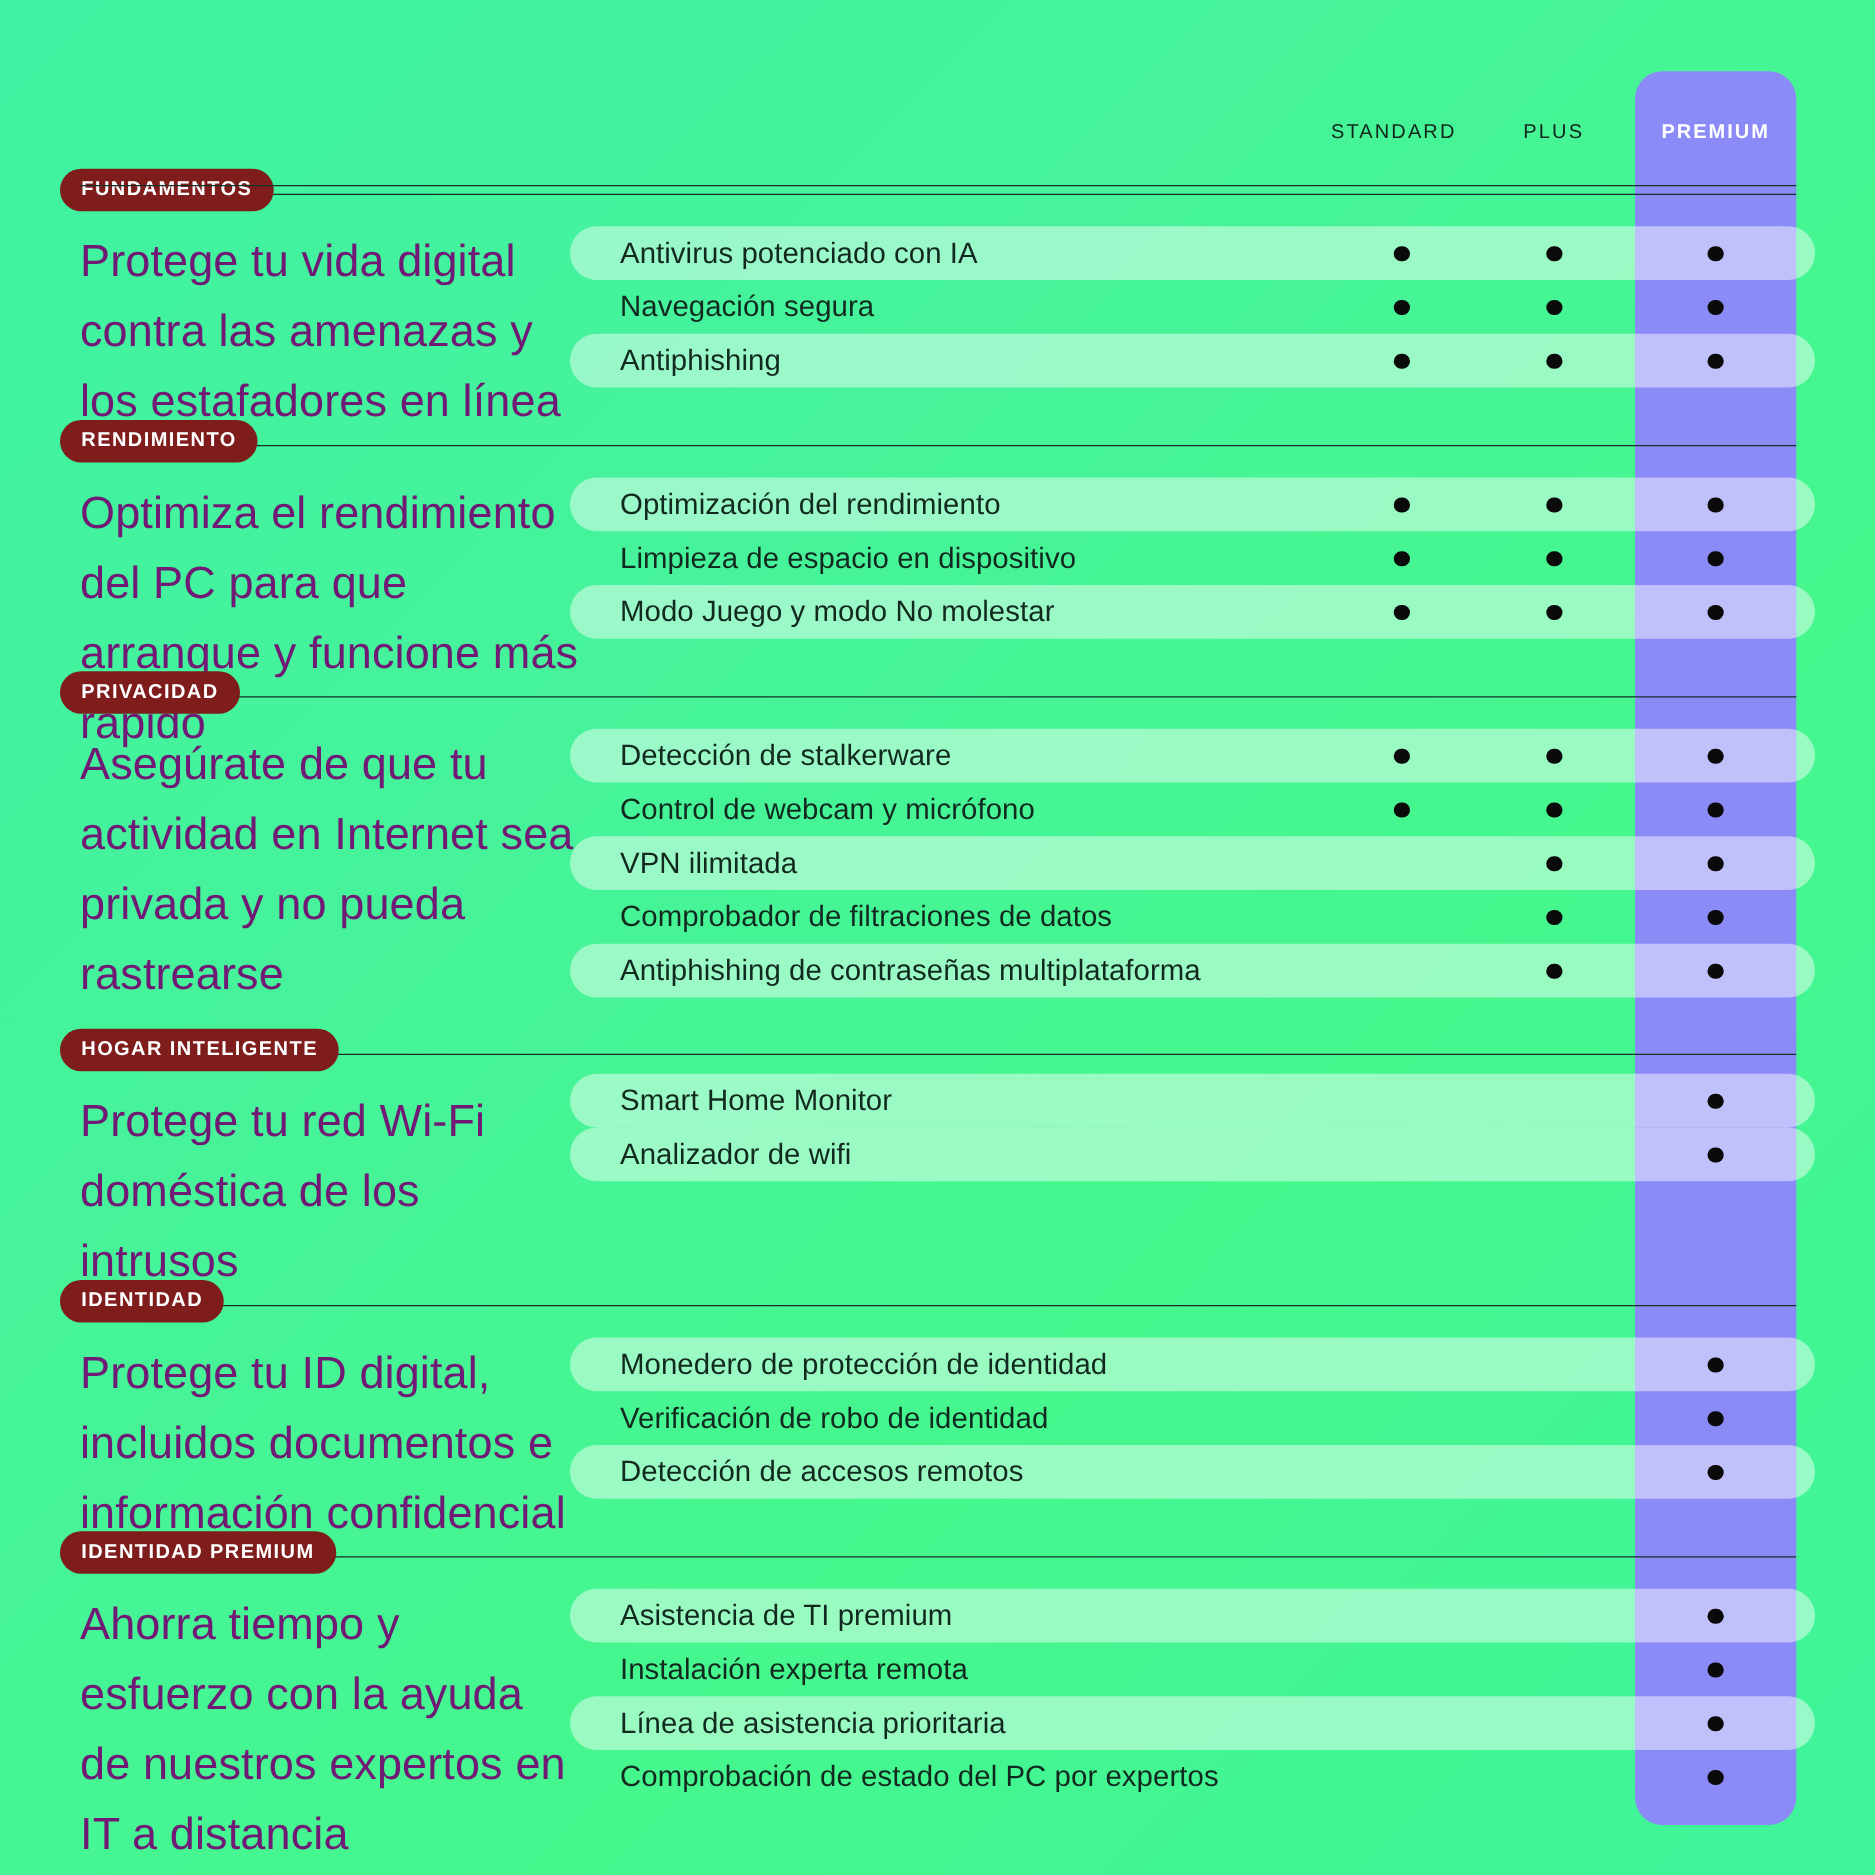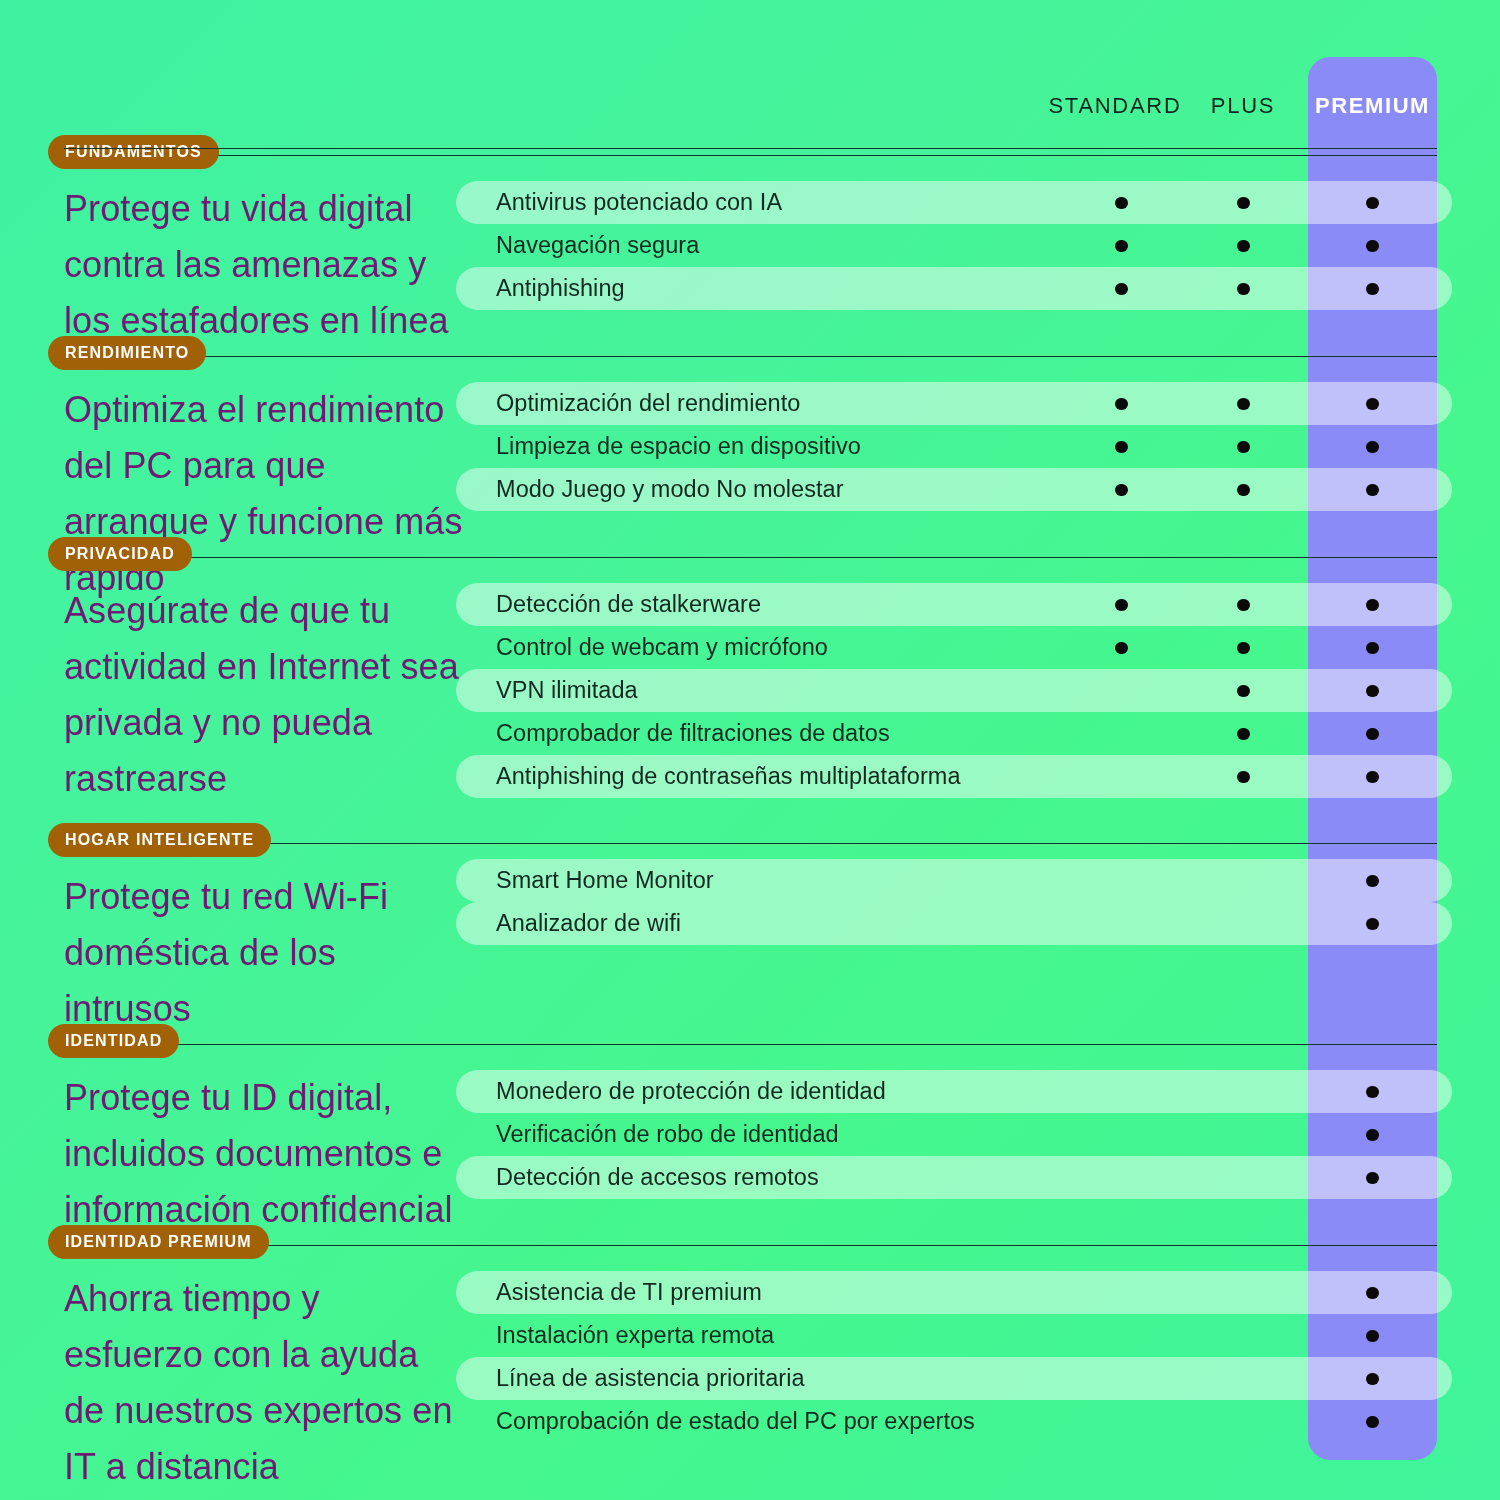--- a/index.html
+++ b/index.html
@@ -20,21 +20,21 @@
     left:1308px;top:57px;width:129px;height:1403px;
     background:#8b8bf7;
     border-radius:22px 22px 22px 22px;
     z-index:1;
   }
 
   
   .col-heads{position:absolute;left:0;top:88px;width:1500px;height:36px;z-index:3;}
   .col-head{
     position:absolute;top:0;
-    font-size:22px;letter-spacing:1.7px;font-weight:400;
+    font-size:16px;letter-spacing:1.7px;font-weight:400;
     color:#10261c;line-height:36px;text-align:center;
   }
   .col-head.standard{left:1035px;width:160px;}
   .col-head.plus{left:1175px;width:136px;}
   .col-head.premium{left:1308px;width:129px;color:#ffffff;font-weight:700;letter-spacing:1.6px;}
 
   
   .head-rule{
     position:absolute;left:64px;top:148px;width:1373px;height:0;
     border-top:1.6px solid #14322a;z-index:3;
@@ -43,21 +43,21 @@
   
   .section{position:absolute;left:0;width:1500px;z-index:2;}
   .sec-rule{
     position:absolute;left:0;right:0;top:0;height:0;
     border-top:1.6px solid #14322a;
   }
   .sec-rule.sr{margin-left:64px;margin-right:63px;}
   .tag{
     position:absolute;left:48px;top:-20px;
     height:34px;line-height:34px;padding:0 17px;
-    background:#a16207;color:#fff;border-radius:17px;
+    background:#7f1d1d;color:#fff;border-radius:17px;
     font-size:16px;font-weight:700;letter-spacing:1.15px;
     white-space:nowrap;z-index:4;
   }
   .blurb{
     position:absolute;left:64px;top:26px;width:400px;
     font-size:36px;line-height:56px;color:#701a75;font-weight:400;
     letter-spacing:.1px;
   }
 
   

